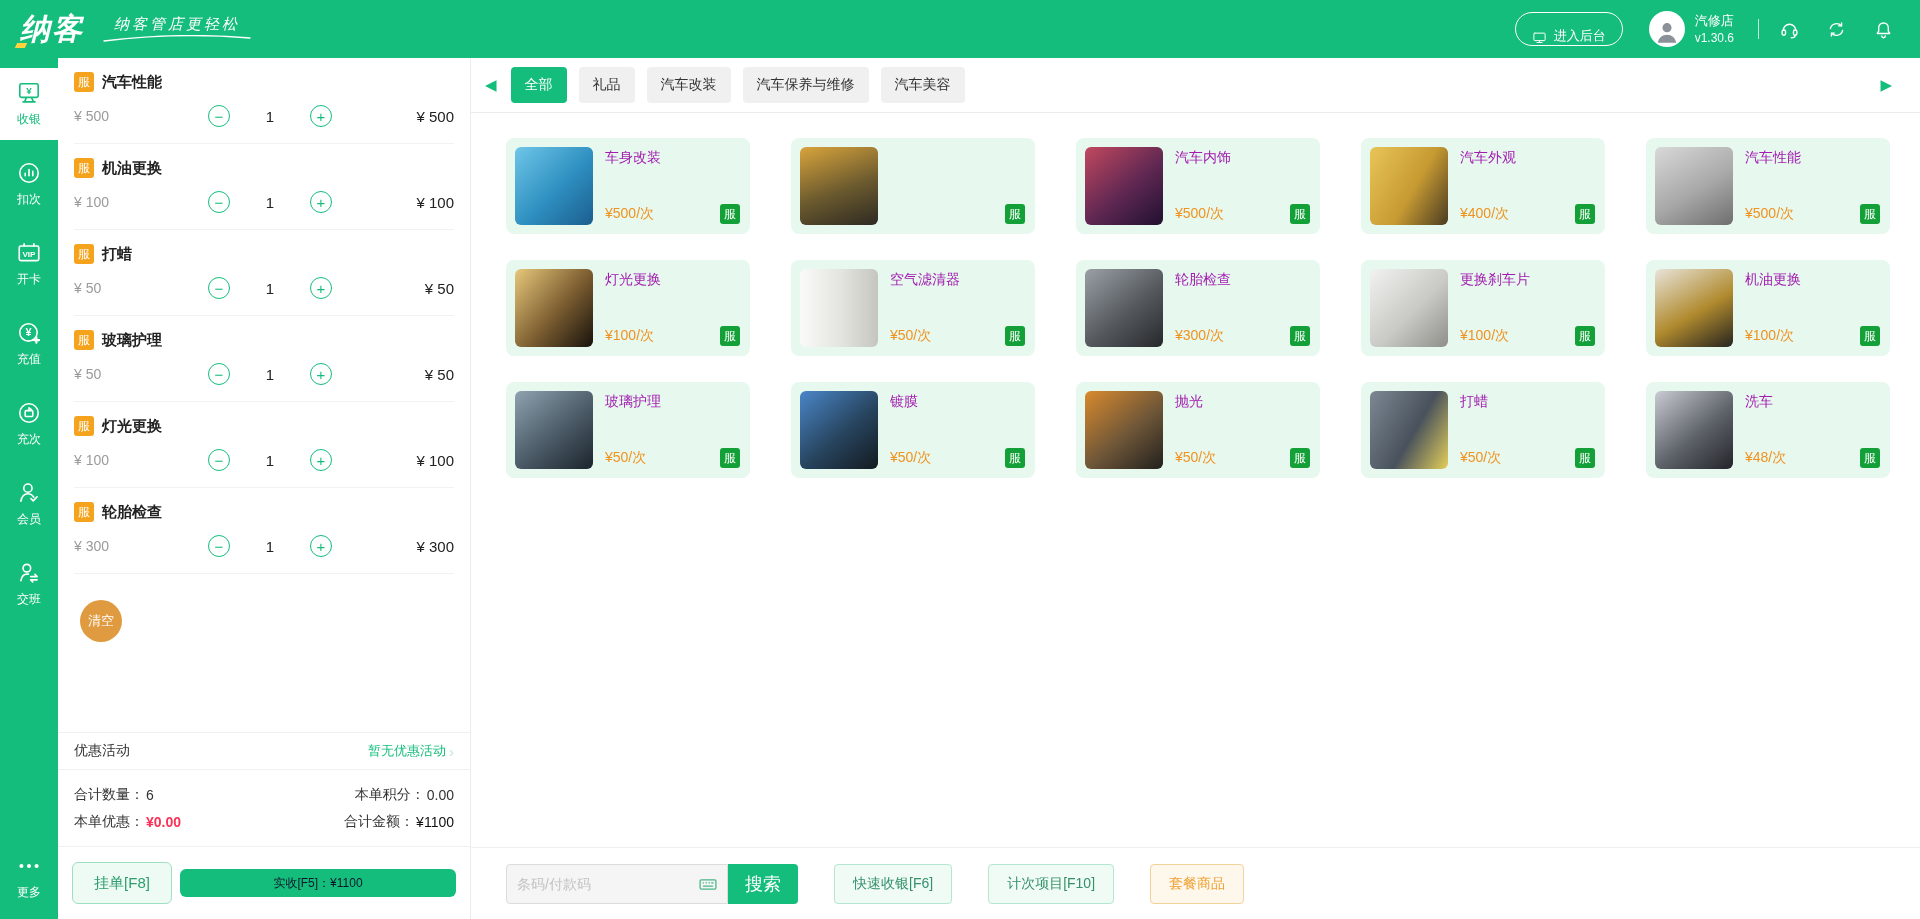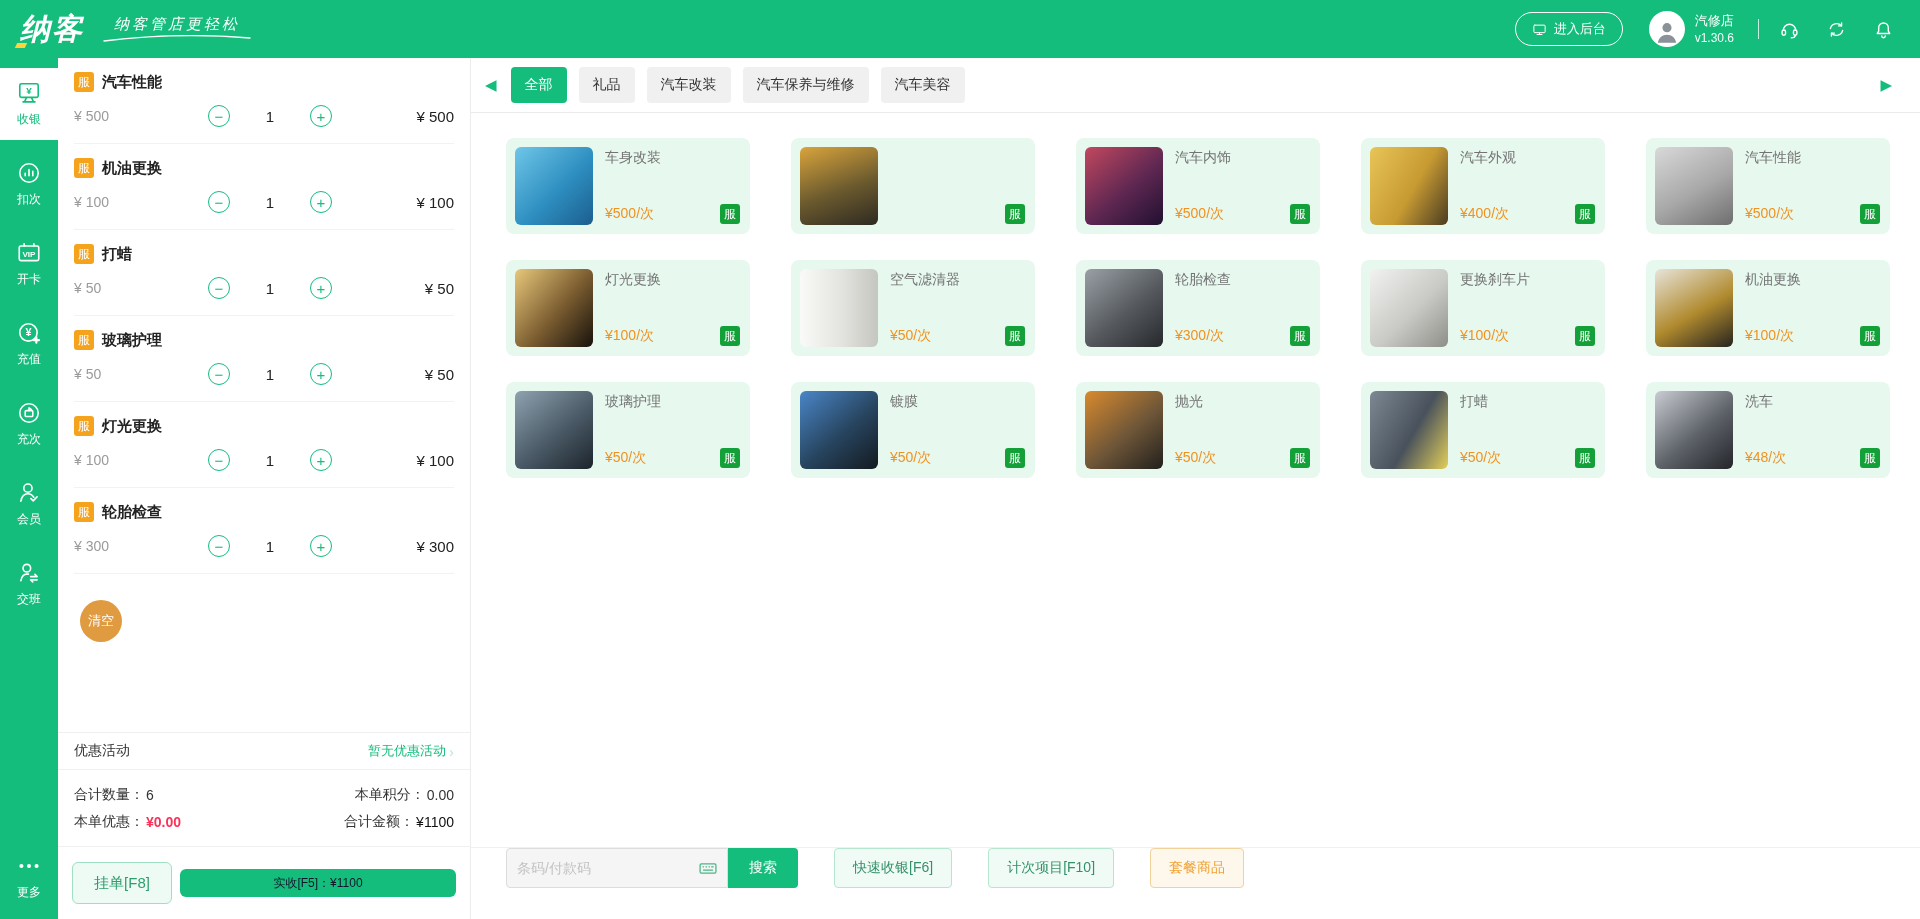--- a/index.html
+++ b/index.html
@@ -17,21 +17,21 @@
   button{cursor:pointer}
 
   
   .topbar{height:58px;background:var(--green);display:flex;align-items:center;padding:0 20px;color:#fff}
   .logo{font-size:30px;font-weight:bold;letter-spacing:2px;position:relative;font-style:italic}
   .logo::after{content:"";position:absolute;left:-4px;bottom:2px;width:10px;height:5px;background:#ffd23e;transform:skewX(-25deg)}
   .tagline-wrap{margin-left:18px;display:flex;flex-direction:column;align-items:center}
   .tagline{font-size:15px;font-style:italic;letter-spacing:3px}
   .tagline-swoosh{margin-top:1px}
   .topbar-right{margin-left:auto;display:flex;align-items:center}
-  .backend-btn{height:34px;border:1px solid #fff;border-radius:17px;background:transparent;color:#fff;font-size:13px;display:flex;align-items:center;gap:7px;padding:0 16px}
+  .backend-btn{height:34px;border:1px solid #fff;border-radius:17px;background:transparent;color:#fff;font-size:13px;display:flex;align-items:flex-end;gap:7px;padding:0 16px}
   .backend-btn svg{width:15px;height:15px;stroke:#fff;fill:none;stroke-width:1.6;stroke-linecap:round}
   .avatar{width:36px;height:36px;border-radius:50%;background:#fff;margin-left:26px;display:flex;align-items:center;justify-content:center;overflow:hidden;cursor:pointer}
   .avatar svg{width:26px;height:26px;margin-top:6px}
   .store-info{margin-left:10px;font-size:13px;line-height:1.35}
   .store-version{font-size:12px;opacity:.95}
   .top-sep{width:1px;height:20px;background:rgba(255,255,255,.75);margin:0 20px 0 24px}
   .top-icon{width:21px;height:21px;margin-right:26px;cursor:pointer}
   .top-icon:last-child{margin-right:6px}
   .top-icon svg{width:21px;height:21px;stroke:#fff;fill:none;stroke-width:1.6;stroke-linecap:round;stroke-linejoin:round}
 
@@ -92,32 +92,32 @@
   .tab-bar{flex:none;height:55px;display:flex;align-items:center;padding:0 26px 0 12px;border-bottom:1px solid #ebebeb;gap:12px}
   .tab-arrow{color:var(--green);font-size:15px;background:none;border:none;padding:0 2px}
   .tab-arrow.right{margin-left:auto}
   .tab{height:36px;padding:0 14px;border-radius:4px;background:#f0f0f0;color:#333;font-size:14px;border:none;white-space:nowrap}
   .tab.active{background:var(--green);color:#fff}
 
   .product-area{flex:1;overflow:hidden;padding:25px 20px 0 35px;display:flex;flex-wrap:wrap;gap:26px 41px;align-content:flex-start}
   .product-card{width:244px;height:96px;background:var(--card-bg);border-radius:8px;padding:9px;display:flex;position:relative;cursor:pointer}
   .p-img{width:78px;height:78px;border-radius:6px;flex:none}
   .p-body{flex:1;margin-left:12px;display:flex;flex-direction:column;justify-content:space-between;padding:2px 0;min-width:0}
-  .p-name{font-size:14px;color:#737373;white-space:nowrap;overflow:hidden}
+  .p-name{font-size:14px;color:#a21caf;white-space:nowrap;overflow:hidden}
   .p-price{font-size:14px;color:var(--orange)}
   .p-badge{position:absolute;right:10px;bottom:10px;width:20px;height:20px;background:var(--badge-green);border-radius:3px;color:#fff;font-size:12px;display:flex;align-items:center;justify-content:center}
 
-  .bottom-bar{flex:none;height:72px;border-top:1px solid #f0f0f0;display:flex;align-items:flex-start;padding:0 35px;gap:36px}
+  .bottom-bar{flex:none;height:72px;border-top:1px solid #f0f0f0;display:flex;align-items:center;padding:0 35px;gap:36px}
   .barcode-group{display:flex;height:40px}
   .barcode-wrap{position:relative;width:222px}
   .barcode-input{width:100%;height:40px;background:#f5f5f5;border:1px solid #dcdcdc;border-radius:4px 0 0 4px;padding:0 38px 0 10px;font-size:14px;outline:none;color:#333}
   .barcode-input::placeholder{color:#c2c2c2}
   .kb-icon{position:absolute;right:10px;top:10px;width:20px;height:20px;color:#49b586;pointer-events:none}
   .kb-icon svg{width:20px;height:20px;stroke:currentColor;fill:none;stroke-width:1.5;stroke-linecap:round}
-  .search-btn{width:70px;height:40px;background:var(--green);color:#fff;border:none;border-radius:0 4px 4px 0;font-size:14px}
+  .search-btn{width:70px;height:40px;background:var(--green);color:#fff;border:none;border-radius:0 4px 4px 0;font-size:18px}
   .light-green-btn{height:40px;padding:0 18px;background:#f0fbf6;border:1px solid #b5e6cf;color:#35916a;border-radius:4px;font-size:14px}
   .package-btn{height:40px;padding:0 18px;background:#fdf7ec;border:1px solid #f2d29b;color:#f0a132;border-radius:4px;font-size:14px}
 </style>
 </head>
 <body>
 
 <header class="topbar">
   <div class="logo">纳客</div>
   <div class="tagline-wrap">
     <span class="tagline">纳客管店更轻松</span>

